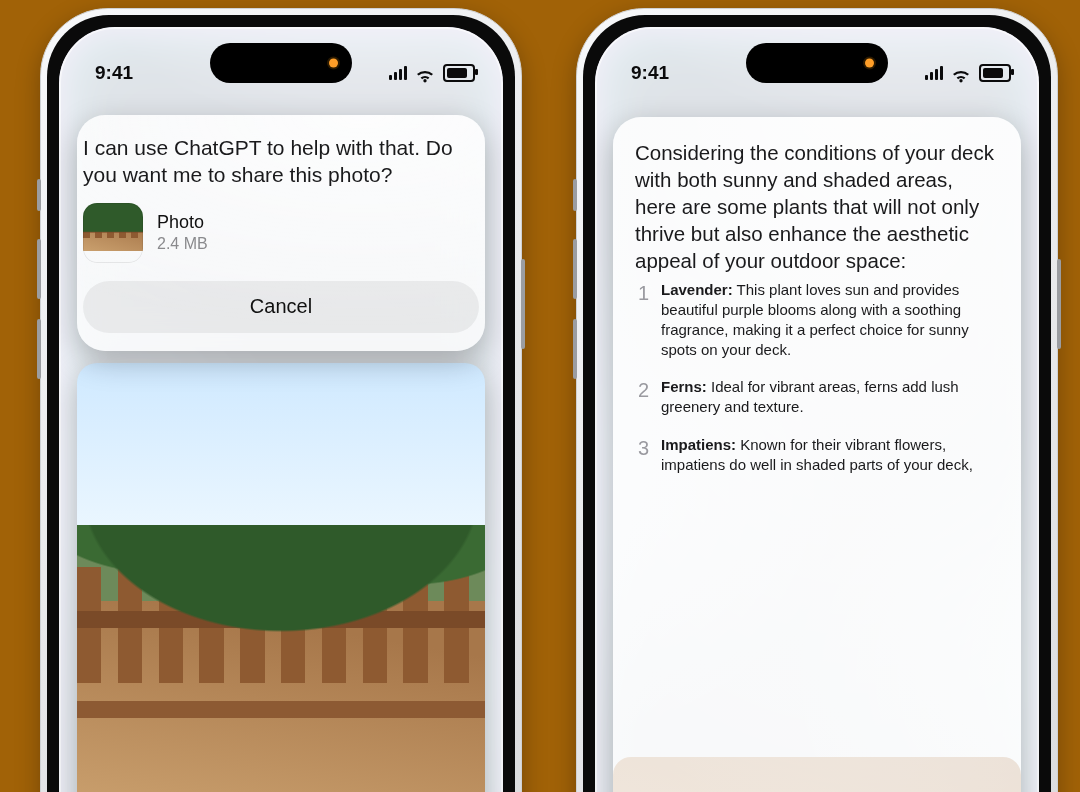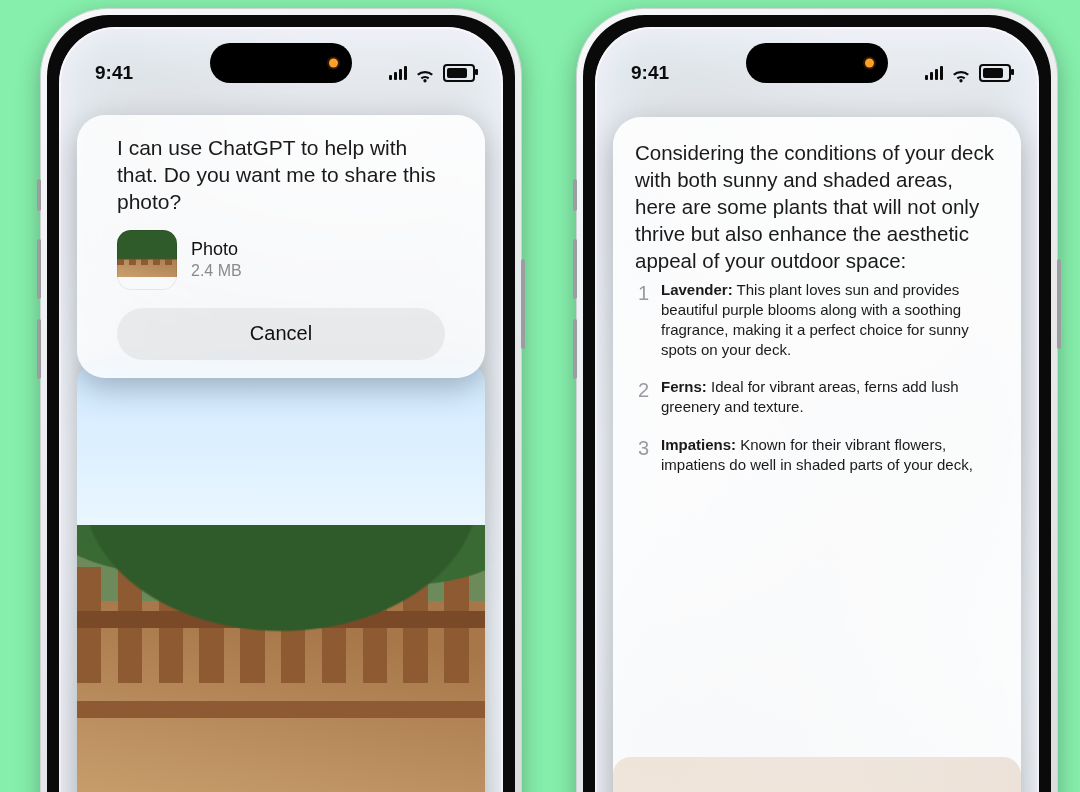--- a/index.html
+++ b/index.html
@@ -8,21 +8,21 @@
     --phone-edge:#2b2d30;
     --text:#111;
     --muted:#8a8a8d;
     --blue:#1a73ff;
     --card-radius:28px;
     --siri-g1:rgba(255,200,230,.65);
     --siri-g2:rgba(170,200,255,.65);
     --siri-g3:rgba(190,255,245,.55);
   }
   html,body{margin:0;padding:0;background:var(--bg);font-family:-apple-system,"SF Pro Text","Helvetica Neue",Arial,sans-serif;}
-  .stage{width:1080px;height:792px;position:relative;overflow:hidden;background:#86efac;}
+  .stage{width:1080px;height:792px;position:relative;overflow:hidden;background:#a16207;}
 
   .phone{
     position:absolute;
     width:480px; height:960px;  
     top:8px;
     border-radius:68px;
     background:linear-gradient(145deg,#f7f8fa,#d7d8da);
     box-shadow:0 8px 24px rgba(0,0,0,.28);
     border:1px solid #cfd1d4;
   }
@@ -114,21 +114,21 @@
       linear-gradient(10deg,#caa06e,#a7774a 80%) 0 64%/100% 36% no-repeat,
       repeating-linear-gradient( -75deg, rgba(0,0,0,.10) 0 2px, transparent 2px 48px) 0 64%/100% 36% no-repeat,
       #6d8a5a;
     box-shadow:0 10px 30px rgba(0,0,0,.25);
   }
 
   
   .siri-card{
     position:absolute; left:18px; right:18px; top:88px;
     border-radius:var(--card-radius);
-    padding:20px 40px 18px;
+    padding:20px 6px 18px;
     background:
       radial-gradient(120% 90% at 70% 0%, rgba(255,255,255,.92), rgba(255,255,255,.72));
     backdrop-filter:blur(18px);
     box-shadow:0 10px 30px rgba(0,0,0,.25);
     z-index:4;
   }
   .siri-card p.msg{margin:0 0 14px;font-size:21px;line-height:1.28;color:#1a1a1c}
   .attach{display:flex;align-items:center;gap:14px;margin:2px 0 18px}
   .thumb{
     width:60px;height:60px;border-radius:14px;flex:0 0 60px;

